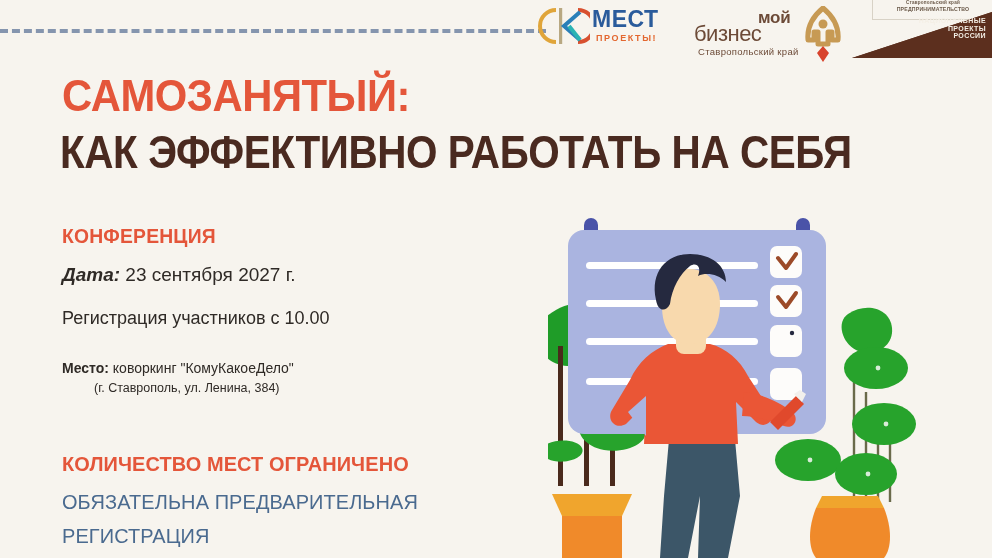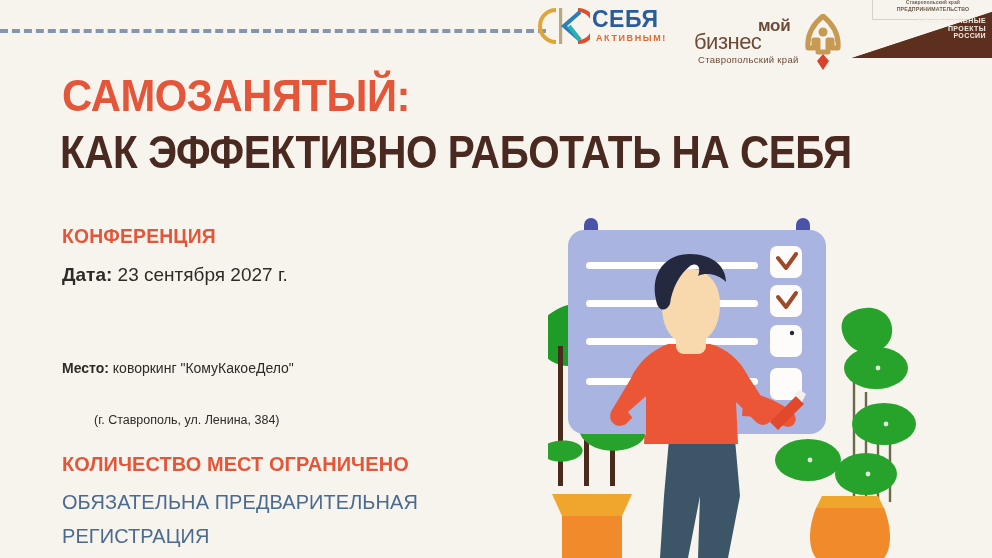--- a/index.html
+++ b/index.html
@@ -30,21 +30,21 @@
     font-size:23px; font-weight:bold; color:#2a5b9b;
     letter-spacing:0.5px; line-height:24px;
   }
   .fppsk-sub {
     position:absolute; left:58px; top:29px;
     font-size:9px; font-weight:bold; color:#e3672f;
     letter-spacing:1.6px;
   }
 
   
-  .mybiz { position:absolute; left:692px; top:14px; width:160px; height:54px;text-align:center; }
+  .mybiz { position:absolute; left:692px; top:6px; width:160px; height:54px;text-align:center; }
   .mybiz-moy {
     position:absolute; left:66px; top:2px;
     font-size:17px; font-weight:bold; color:#6c4a37; letter-spacing:-0.3px;
   }
   .mybiz-biz {
     position:absolute; left:2px; top:15px;
     font-size:22px; color:#6c4a37; letter-spacing:-0.5px; line-height:26px;
   }
   .mybiz-sub {
     position:absolute; left:6px; top:40px;
@@ -98,33 +98,33 @@
   
   .conf-label {
     position:absolute; left:62px; top:224px;
     font-size:21px; font-weight:bold; color:#e4563a; letter-spacing:0.2px;
     transform:scaleX(0.92); transform-origin:left center;
   }
   .date-line {
     position:absolute; left:62px; top:264px;
     font-size:19px; color:#2f2a26;
   }
-  .date-line b { font-weight:bold; }
+  .date-line b { font-weight:bold;font-style:italic; }
   .reg-line {
     position:absolute; left:62px; top:308px;
     font-size:18px; color:#2f2a26;
   }
   .place-line {
     position:absolute; left:62px; top:360px;
     font-size:14px; color:#2f2a26;
   }
   .place-line b { font-weight:bold; }
   .place-addr {
     position:absolute; left:94px; top:381px;
-    font-size:12.5px; color:#2f2a26;margin-top:32px;
+    font-size:12.5px; color:#2f2a26;
   }
 
   .limit-line {
     position:absolute; left:62px; top:452px;
     font-size:21px; font-weight:bold; color:#e4563a; letter-spacing:0.1px;
     transform:scaleX(0.95); transform-origin:left center;
   }
   .must-line1 {
     position:absolute; left:62px; top:490px;
     font-size:21px; color:#4a6a8f; letter-spacing:0.1px;
@@ -150,22 +150,22 @@
     <div class="dashed-rule"></div>
 
     <div class="fppsk">
       <svg class="fppsk-mark" viewBox="0 0 52 40">
         <path d="M18 4 A16 16 0 1 0 18 36" fill="none" stroke="#e0a53a" stroke-width="4"></path>
         <rect x="21" y="2" width="3.2" height="36" fill="#b8a882"></rect>
         <path d="M40 4 A16 16 0 0 1 40 36" fill="none" stroke="#d8502f" stroke-width="4"></path>
         <path d="M42 6 L26 20 L42 34" fill="none" stroke="#2a7fb8" stroke-width="4"></path>
         <path d="M31 20 L42 34" fill="none" stroke="#2ab3b3" stroke-width="4"></path>
       </svg>
-      <div class="fppsk-word">СЕБЯ</div>
-      <div class="fppsk-sub">АКТИВНЫМ!</div>
+      <div class="fppsk-word">МЕСТ</div>
+      <div class="fppsk-sub">ПРОЕКТЫ!</div>
     </div>
 
     <div class="mybiz">
       <div class="mybiz-moy">мой</div>
       <div class="mybiz-biz">бизнес</div>
       <div class="mybiz-sub">Ставропольский край</div>
       <svg class="mybiz-icon" viewBox="0 0 42 56">
         <path d="M21 2 C33 12 37 24 36 34 L30 34 L30 26 L26 26 L26 38 L16 38 L16 26 L12 26 L12 34 L6 34 C5 24 9 12 21 2 Z" fill="none" stroke="#c79a54" stroke-width="5" stroke-linejoin="round"></path>
         <circle cx="21" cy="18" r="4.5" fill="#c79a54"></circle>
         <path d="M21 40 L27 47 L21 56 L15 47 Z" fill="#d8432c"></path>
@@ -191,20 +191,21 @@
   <div class="h-red">САМОЗАНЯТЫЙ:</div>
   <div class="h-brown">КАК ЭФФЕКТИВНО РАБОТАТЬ НА СЕБЯ</div>
 
   <div class="conf-label">КОНФЕРЕНЦИЯ</div>
 
   <div class="date-line">
     <b>Дата:</b>
     <span>23 сентября 2027 г.</span>
   </div>
 
+  <div class="reg-line">Регистрация участников с 10.00</div>
 
   <div class="place-line">
     <b>Место:</b>
     <span>коворкинг "КомуКакоеДело"</span>
   </div>
   <div class="place-addr">(г. Ставрополь, ул. Ленина, 384)</div>
 
   <div class="limit-line">КОЛИЧЕСТВО МЕСТ ОГРАНИЧЕНО</div>
   <div class="must-line1">ОБЯЗАТЕЛЬНА ПРЕДВАРИТЕЛЬНАЯ</div>
   <div class="must-line2">РЕГИСТРАЦИЯ</div>

